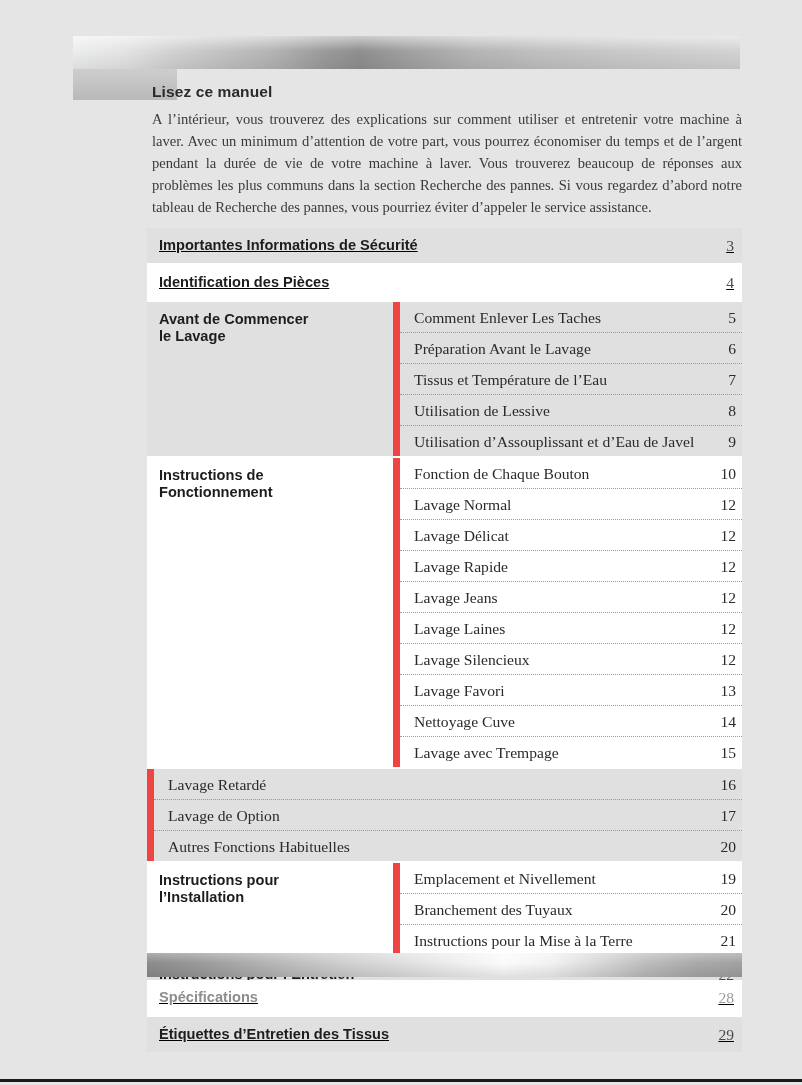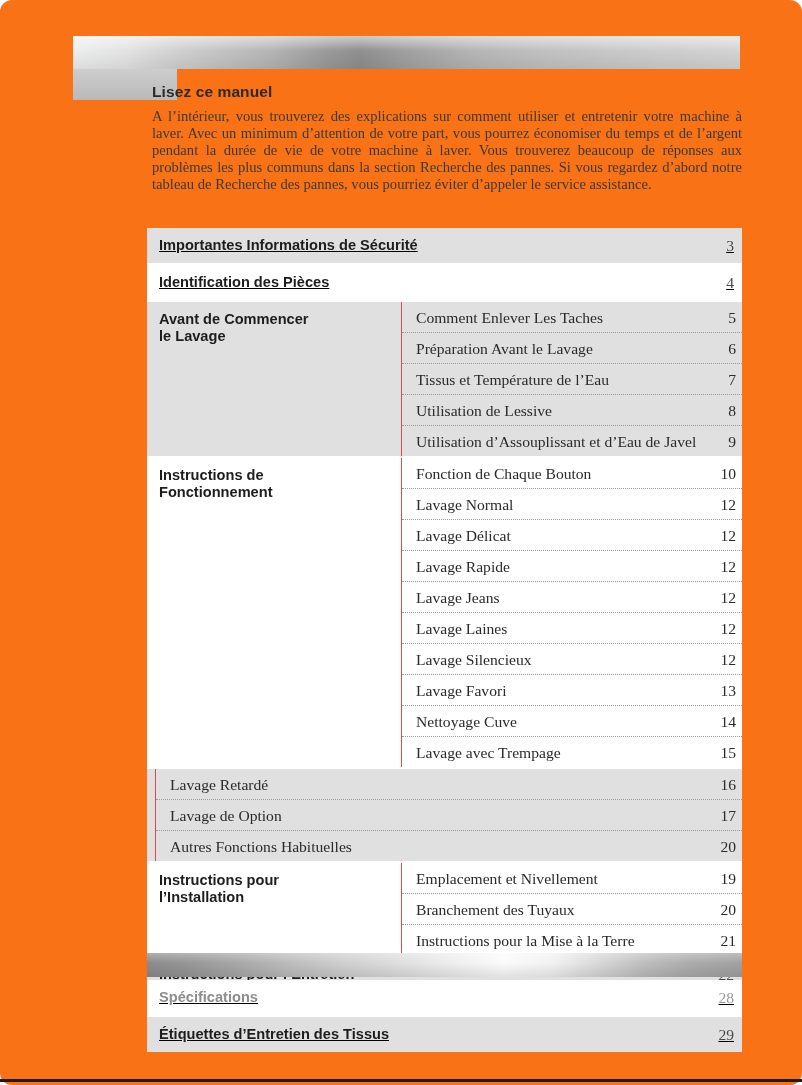--- a/index.html
+++ b/index.html
@@ -14,22 +14,21 @@
     font-family: "Liberation Sans", sans-serif;
     overflow: hidden;
   }
 
   
   #page {
     position: absolute;
     left: 0; top: 0;
     width: 802px;
     height: 1085px;
-    background: #f97316;
-    border-radius: 12px;
+    background: #e5e5e5;
   }
   #page-bottom-rule {
     position: absolute;
     left: 0;
     top: 1079px;
     width: 802px;
     height: 3px;
     background: #1a1a1a;
   }
 
@@ -73,21 +72,21 @@
   #intro-title {
     font-size: 15.5px;
     font-weight: bold;
     color: #2b2b2b;
     letter-spacing: 0.1px;
     margin: 0 0 7px 0;
   }
   #intro-body {
     font-family: "Liberation Serif", serif;
     font-size: 14.6px;
-    line-height: 17px;
+    line-height: 22px;
     color: #3a3a3a;
     text-align: justify;
     margin: 0;
   }
 
   
   #toc {
     position: absolute;
     left: 147px;
     top: 228px;
@@ -108,24 +107,23 @@
     padding: 9px 8px 9px 12px;
     font-size: 14.6px;
     font-weight: bold;
     color: #1d1d1d;
     line-height: 17px;
   }
   .sect-label.faded { color: #8d8d8d; }
 
   .sect-rows {
     flex: 1 1 auto;
-    border-left: 1px solid #ef4444;
+    border-left: 7px solid #ef4444;
     display: flex;
     flex-direction: column;
-    margin-left: 8px;
   }
 
   .subrow {
     display: flex;
     align-items: baseline;
     justify-content: space-between;
     padding: 6px 6px 5px 14px;
     border-bottom: 1px dotted #9a9a9a;
     font-family: "Liberation Serif", serif;
     font-size: 15.6px;

